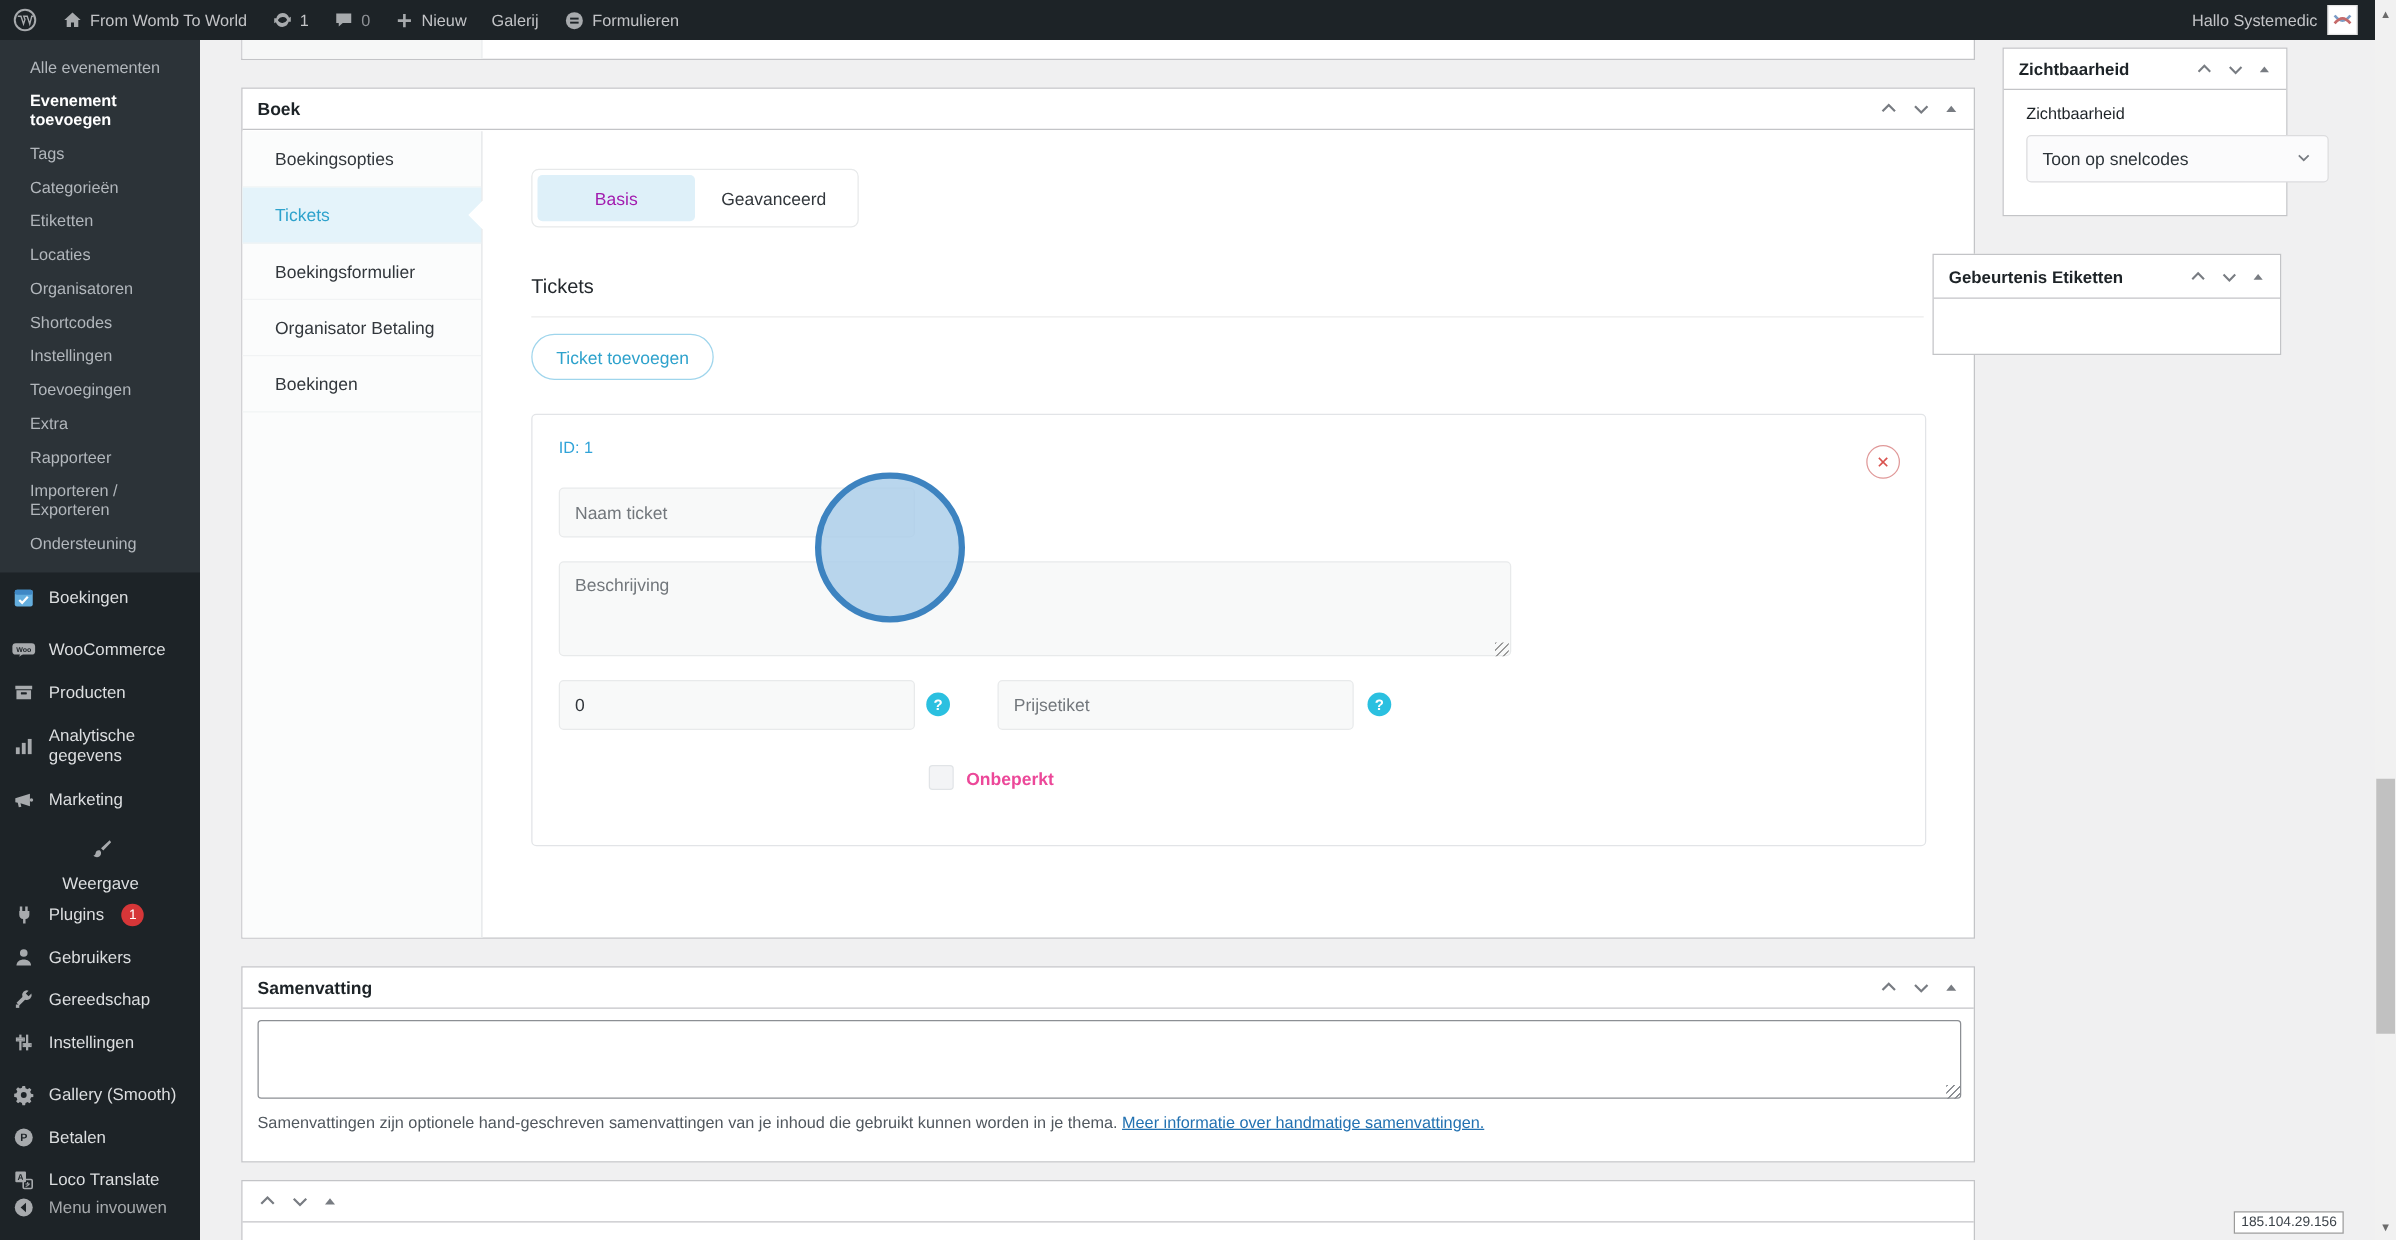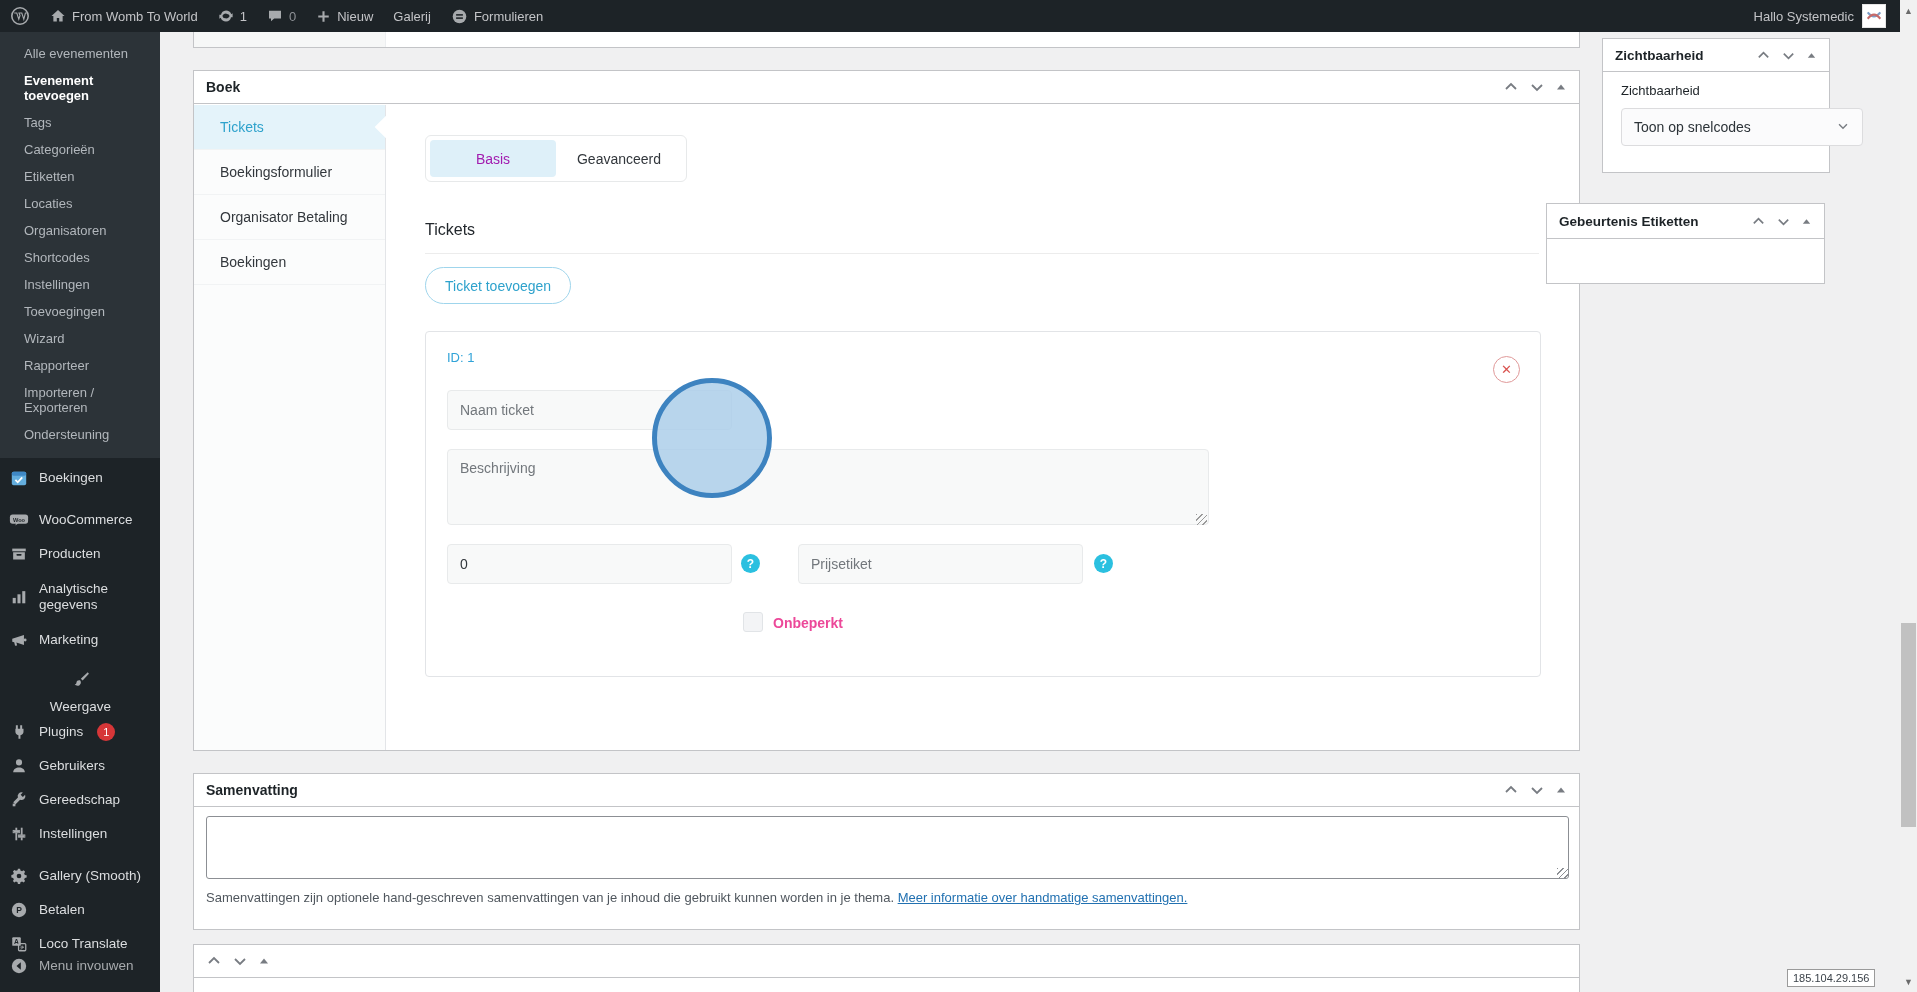--- a/index.html
+++ b/index.html
@@ -196,21 +196,21 @@
       <div class="submenu-item">Alle evenementen</div>
       <div class="submenu-item active">Evenement toevoegen</div>
       <div class="submenu-item">Tags</div>
       <div class="submenu-item">Categorieën</div>
       <div class="submenu-item">Etiketten</div>
       <div class="submenu-item">Locaties</div>
       <div class="submenu-item">Organisatoren</div>
       <div class="submenu-item">Shortcodes</div>
       <div class="submenu-item">Instellingen</div>
       <div class="submenu-item">Toevoegingen</div>
-      <div class="submenu-item">Wizard</div>
+      <div class="submenu-item">Extra</div>
       <div class="submenu-item">Rapporteer</div>
       <div class="submenu-item" style="max-width:125px;">Importeren / Exporteren</div>
       <div class="submenu-item">Ondersteuning</div>
     </div>
 
     <div class="menu-list">
       <div class="menu-item">
         <span class="ico">
           <svg width="18" height="18" viewBox="0 0 20 20">
               <rect x="2" y="3" width="16" height="15" rx="2" fill="#64aede"></rect>
@@ -369,20 +369,21 @@
           </span>
         <span>
             <svg width="12" height="12" viewBox="0 0 12 12">
               <path d="M2 8.5h8L6 3.5z" fill="#787c82"></path>
             </svg>
           </span>
       </span>
     </div>
     <div class="boek-body">
       <div class="tab-col">
+        <div class="vtab">Boekingsopties</div>
         <div class="vtab active">Tickets</div>
         <div class="vtab">Boekingsformulier</div>
         <div class="vtab">Organisator Betaling</div>
         <div class="vtab">Boekingen</div>
       </div>
 
       <div class="mode-toggle">
         <div class="mode-cell active">Basis</div>
         <div class="mode-cell">Geavanceerd</div>
       </div>

